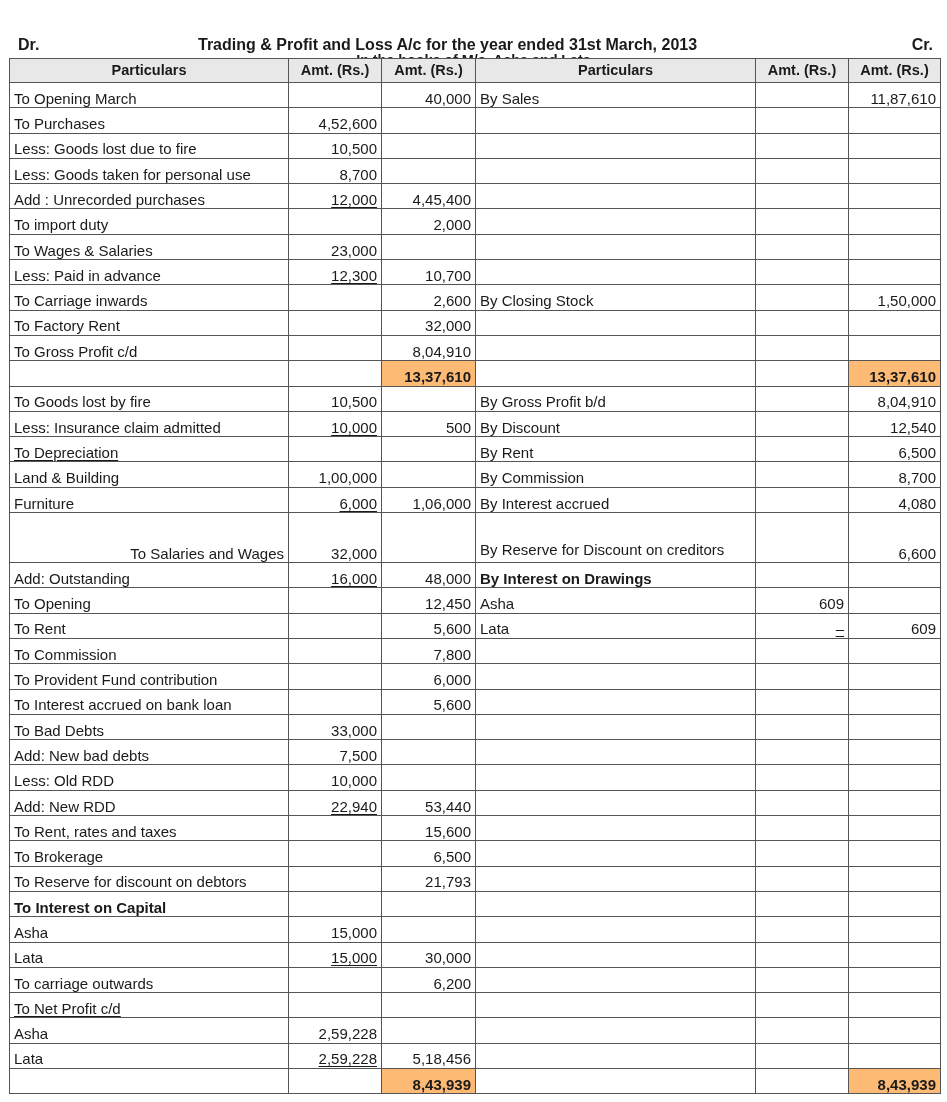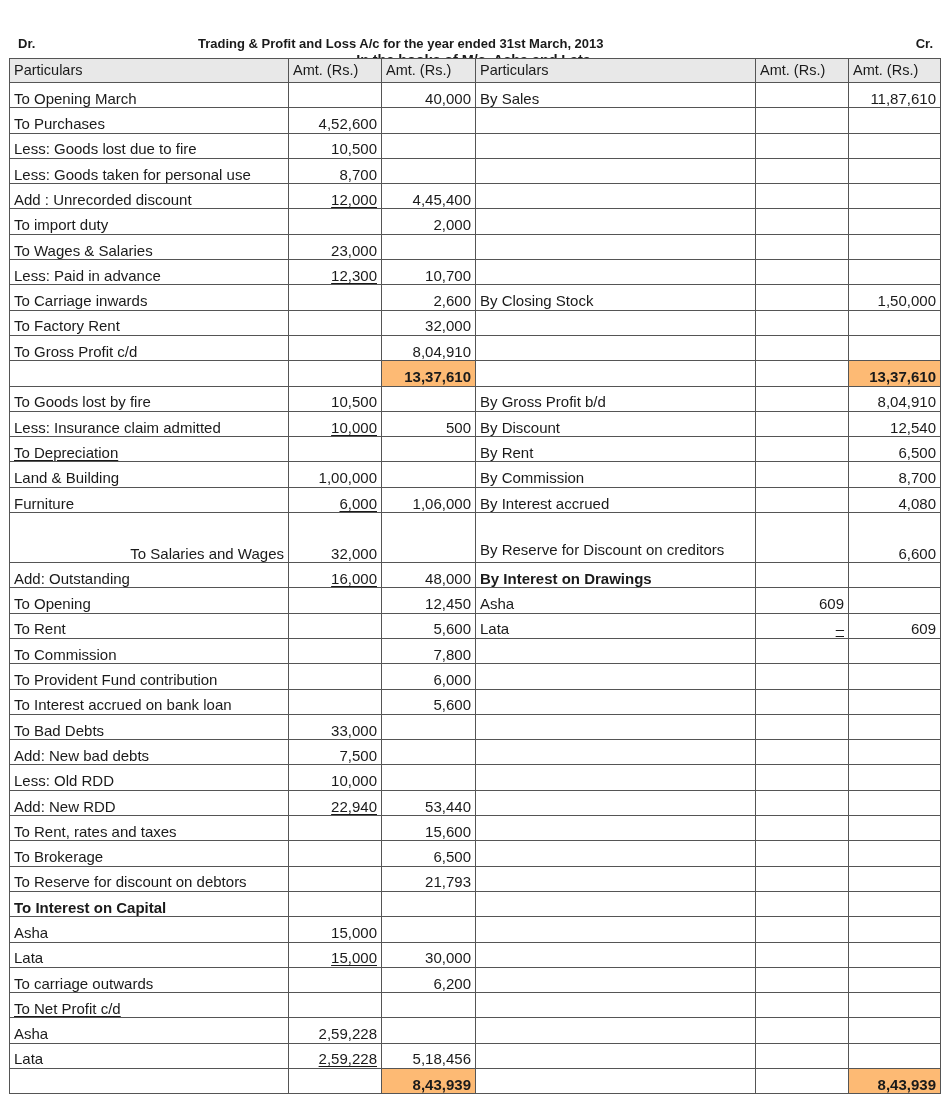--- a/index.html
+++ b/index.html
@@ -7,21 +7,21 @@
     width: 947px; height: 1102px; position: relative; overflow: hidden;
     font-family: "Liberation Sans", "DejaVu Sans", sans-serif;
     color: #1a1a1a;
   }
   .title {
     position: absolute; left: 0; top: 4px; width: 947px; text-align: center;
     font-weight: bold; font-size: 14.5px; letter-spacing: -0.1px; margin-top: 48px;
   }
   .subhead {
     position: absolute; left: 0; top: 36px; width: 947px; height: 20px;
-    font-weight: bold; font-size: 13px;
+    font-weight: bold; font-size: 16px;
   }
   .subhead .dr { position: absolute; left: 18px; }
   .subhead .mid { position: absolute; left: 198px; }
   .subhead .cr { position: absolute; right: 14px; }
 
   table.ledger {
     position: absolute; left: 9px; top: 58px;
     border-collapse: collapse; table-layout: fixed;
     font-size: 15px; line-height: 1.1;
   }
@@ -31,22 +31,22 @@
   table.ledger col.c4 { width: 280px; }
   table.ledger col.c5 { width: 93px; }
   table.ledger col.c6 { width: 92px; }
   table.ledger th, table.ledger td {
     border: 1.3px solid #555555;
     height: 24.3px; padding: 0 4px;
     white-space: nowrap; overflow: hidden;
     vertical-align: bottom;
   }
   table.ledger th {
-    background: #e8e8e8; font-weight: normal; font-size: 14.5px;
-    text-align: left; vertical-align: middle; height: 23px;
+    background: #e8e8e8; font-weight: bold; font-size: 14.5px;
+    text-align: center; vertical-align: middle; height: 23px;
   }
   td.num { text-align: right; padding-right: 4px; }
   td.txt { text-align: left; }
   td.total { background: #fdba74; font-weight: bold; }
   .u { text-decoration: underline; text-underline-offset: 2px; }
   .b { font-weight: bold; }
   td.wrap { white-space: normal; text-align: justify; text-align-last: left; line-height: 1.6; padding-bottom: 2px; }
   tr.tall td { height: 49px; text-align: right; }
 </style>
 </head>
@@ -105,21 +105,21 @@
     </tr>
     <tr>
       <td class="txt">Less: Goods taken for personal use</td>
       <td class="num">8,700</td>
       <td class="num"></td>
       <td class="txt"></td>
       <td class="num"></td>
       <td class="num"></td>
     </tr>
     <tr>
-      <td class="txt">Add : Unrecorded discount</td>
+      <td class="txt">Add : Unrecorded purchases</td>
       <td class="num"><span class="u">12,000</span></td>
       <td class="num">4,45,400</td>
       <td class="txt"></td>
       <td class="num"></td>
       <td class="num"></td>
     </tr>
     <tr>
       <td class="txt">To import duty</td>
       <td class="num"></td>
       <td class="num">2,000</td>

